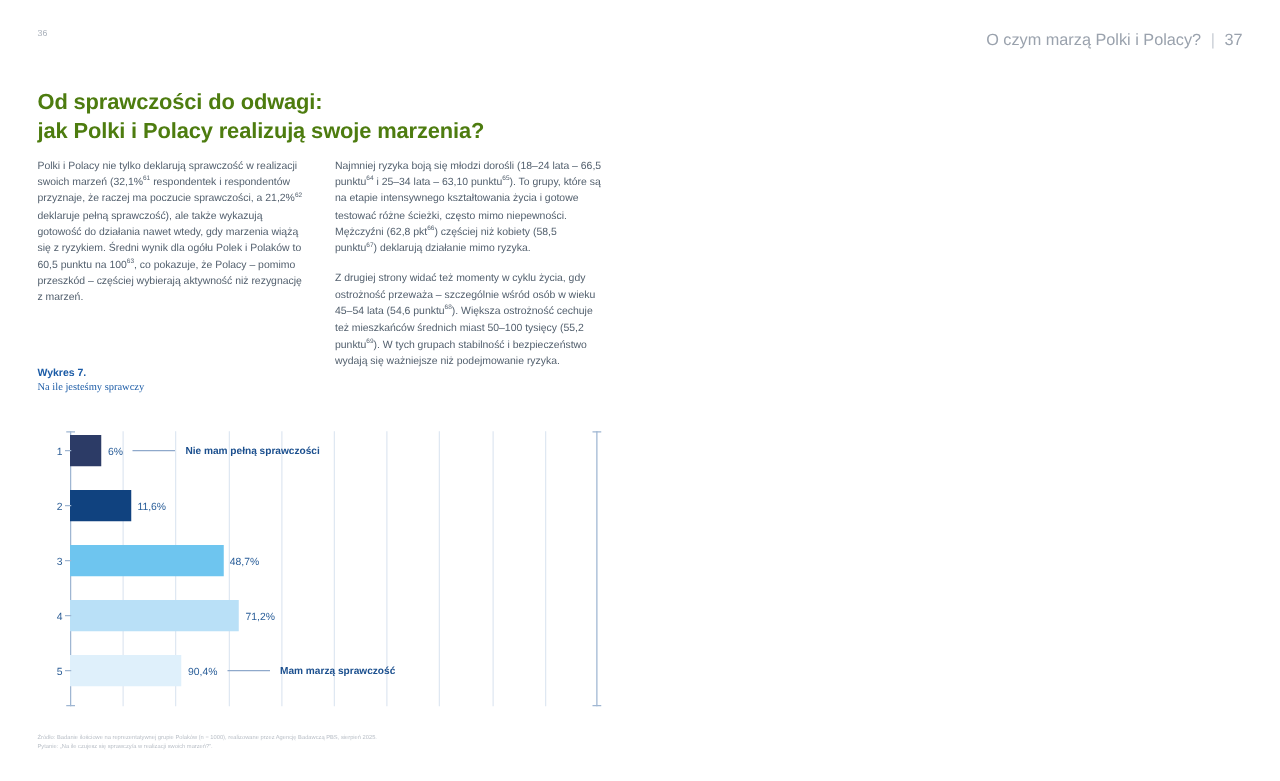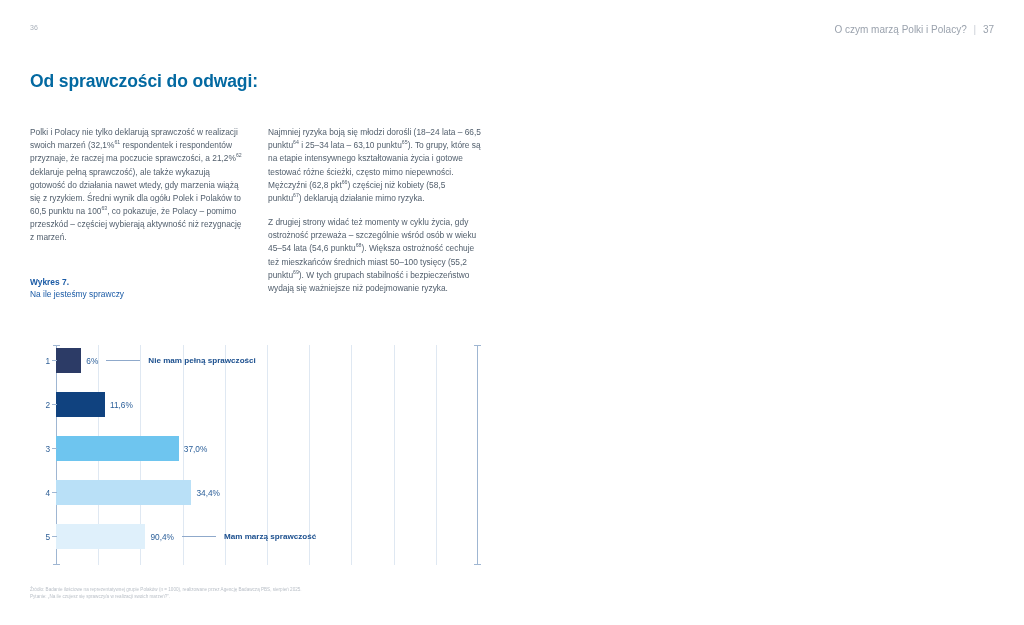--- a/index.html
+++ b/index.html
@@ -37,41 +37,41 @@
     font-size: 7px;
     color: #a9b0ba;
     letter-spacing: .2px;
     font-family: "Liberation Sans", sans-serif;
   }
   .folio-left { left: 30px; }
   .runhead {
     position: absolute;
     top: 24px;
     right: 30px;
-    font-size: 10px;
+    font-size: 13px;
     color: #9aa2ad;
     white-space: nowrap;
     text-align: right;
   }
   .runhead .sep {
     display: inline-block;
     margin: 0 4px;
     color: #c9ced5;
   }
 
   
   .headline {
     position: absolute;
     left: 30px;
     top: 58px;
     width: 420px;
     font-size: 17.5px;
     line-height: 1.33;
     font-weight: bold;
-    color: #0369a1;
+    color: #4d7c0f;
     letter-spacing: -0.1px;
   }
   .headline .l2 { display: block; }
 
   
   .cols {
     position: absolute;
     left: 30px;
     top: 126px;
     width: 452px;
@@ -97,26 +97,26 @@
   .fig-caption {
     font-size: 8.4px;
     line-height: 1.45;
     color: #1b5ba6;
   }
   .fig-caption .fig-num {
     font-weight: bold;
     display: block;
     color: #1b5ba6;
   }
-  .fig-caption .fig-sub { display: block; }
+  .fig-caption .fig-sub { display: block; font-family: Liberation Serif, serif; }
 
   #caption7 {
     position: absolute;
     left: 30px;
-    top: 276px;
+    top: 292px;
     width: 230px;
   }
 
   
   .chart7 {
     position: absolute;
     left: 30px;
     top: 345px;
     width: 448px;
     height: 230px;
@@ -236,20 +236,21 @@
 <body>
 
 <div class="spread">
 
   <div class="page page-left">
 
     <div class="folio folio-left">36</div>
 
     <h1 class="headline">
       <span class="l1">Od sprawczości do odwagi:</span>
+      <span class="l2">jak Polki i Polacy realizują swoje marzenia?</span>
     </h1>
 
     <div class="cols">
       <div class="col">
         <p>
           Polki i Polacy nie tylko deklarują sprawczość w realizacji swoich marzeń (32,1%<sup>61</sup> respondentek i respondentów przyznaje, że raczej ma poczucie sprawczości, a 21,2%<sup>62</sup> deklaruje pełną sprawczość), ale także wykazują gotowość do działania nawet wtedy, gdy marzenia wiążą się z ryzykiem. Średni wynik dla ogółu Polek i Polaków to 60,5 punktu na 100<sup>63</sup>, co pokazuje, że Polacy – pomimo przeszkód – częściej wybierają aktywność niż rezygnację z marzeń.
         </p>
       </div>
       <div class="col">
         <p>
@@ -299,27 +300,27 @@
             <div class="c7-row" style="top: 47px;">
               <span class="c7-ticklabel">2</span>
               <span class="c7-tickmark"></span>
               <span class="c7-bar" style="width: 48.952px; background: rgb(16, 66, 127);"></span>
               <span class="c7-value">11,6%</span>
             </div>
             <div class="c7-row" style="top: 91px;">
               <span class="c7-ticklabel">3</span>
               <span class="c7-tickmark"></span>
               <span class="c7-bar" style="width: 122.802px; background: rgb(110, 197, 239);"></span>
-              <span class="c7-value">37,0%</span>
+              <span class="c7-value">48,7%</span>
             </div>
             <div class="c7-row" style="top: 135px;">
               <span class="c7-ticklabel">4</span>
               <span class="c7-tickmark"></span>
               <span class="c7-bar" style="width: 135.462px; background: rgb(185, 224, 247);"></span>
-              <span class="c7-value">34,4%</span>
+              <span class="c7-value">71,2%</span>
             </div>
             <div class="c7-row" style="top: 179px;">
               <span class="c7-ticklabel">5</span>
               <span class="c7-tickmark"></span>
               <span class="c7-bar" style="width: 89.464px; background: rgb(223, 240, 251);"></span>
               <span class="c7-value">90,4%</span>
               <span class="c7-leader"></span>
               <span class="c7-anno">Mam marzą sprawczość</span>
             </div>
           </div>

